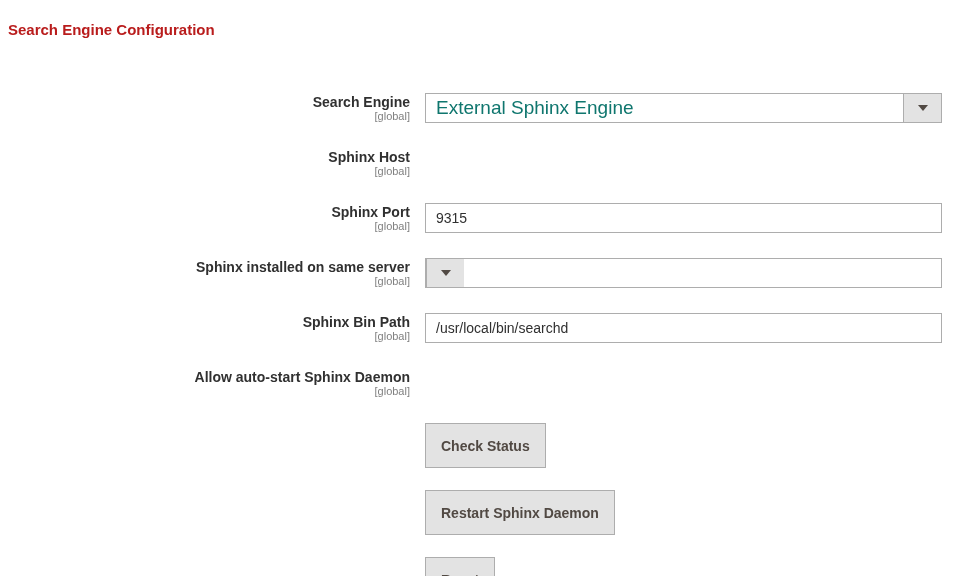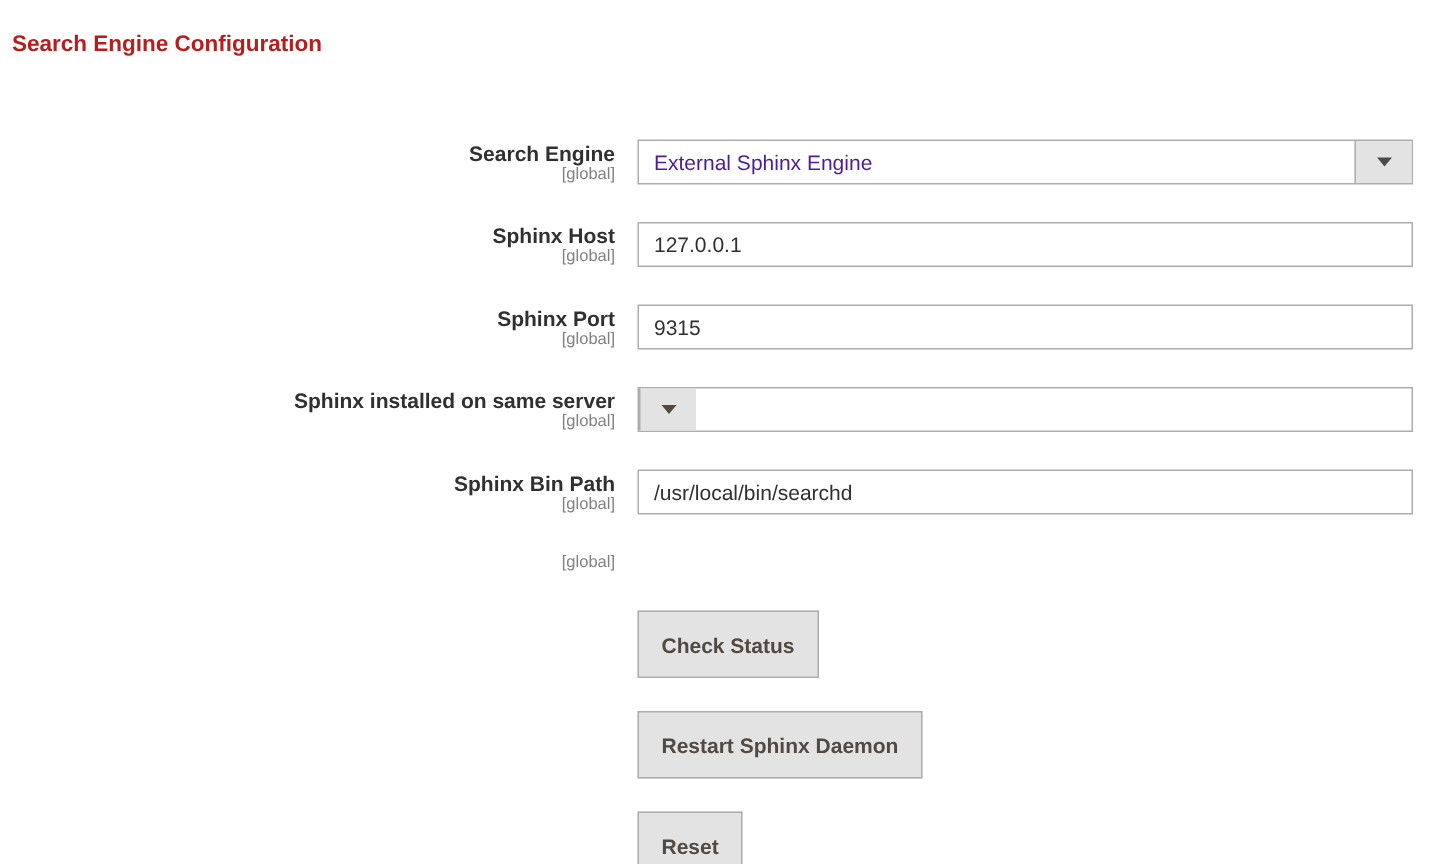--- a/index.html
+++ b/index.html
@@ -62,22 +62,22 @@
     width: 100%;
     height: 30px;
     border: 1px solid #adadad;
     background: #ffffff;
     display: flex;
     align-items: stretch;
     cursor: pointer;
   }
   .select-value {
     flex: 1;
-    font-size: 14px;
-    color: #4c1d95;
+    font-size: 19px;
+    color: #0f766e;
     padding: 0 10px;
     display: flex;
     align-items: center;
     white-space: nowrap;
     overflow: hidden;
   }
   .select-arrow {
     flex: 0 0 38px;
     width: 38px;
     background: #e3e3e3;
@@ -128,23 +128,20 @@
           </span>
       </div>
     </div>
   </div>
 
   <div class="form-row">
     <div class="label-col">
       <label class="field-label">Sphinx Host</label>
       <span class="scope-label">[global]</span>
     </div>
-    <div class="field-col">
-      <input class="text-input" type="text" value="127.0.0.1" style="">
-    </div>
   </div>
 
   <div class="form-row">
     <div class="label-col">
       <label class="field-label">Sphinx Port</label>
       <span class="scope-label">[global]</span>
     </div>
     <div class="field-col">
       <input class="text-input" type="text" value="9315" style="">
     </div>
@@ -169,20 +166,21 @@
       <label class="field-label">Sphinx Bin Path</label>
       <span class="scope-label">[global]</span>
     </div>
     <div class="field-col">
       <input class="text-input" type="text" value="/usr/local/bin/searchd" style="">
     </div>
   </div>
 
   <div class="form-row">
     <div class="label-col">
+      <label class="field-label">Allow auto-start Sphinx Daemon</label>
       <span class="scope-label">[global]</span>
     </div>
   </div>
 
   <div class="form-row button-row">
     <div class="label-col"></div>
     <div class="field-col">
       <button class="btn">Check Status</button>
     </div>
   </div>

